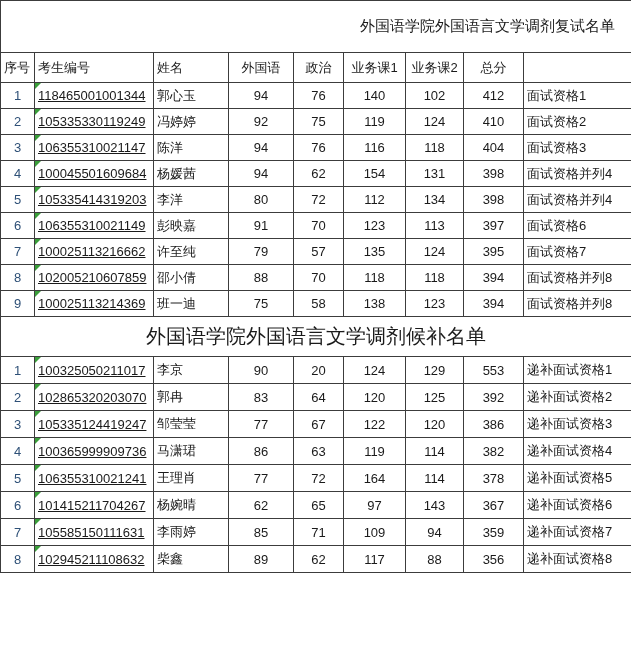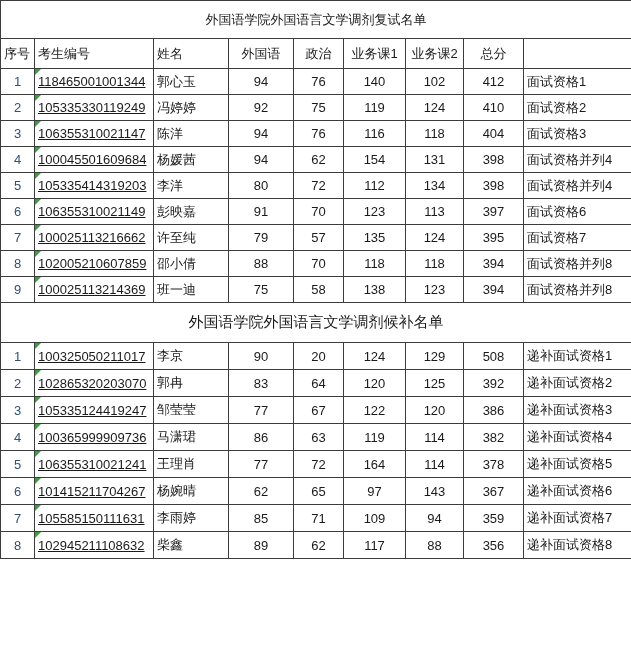--- a/index.html
+++ b/index.html
@@ -11,22 +11,22 @@
     width:631px;height:656px;background:var(--bg);position:relative;
     font-family:"Liberation Sans",sans-serif;color:var(--text);
   }
   table{border-collapse:collapse;table-layout:fixed;width:631px;}
   td,th{
     border:1px solid var(--border);
     font-size:13px;font-weight:400;color:var(--text);
     overflow:hidden;white-space:nowrap;vertical-align:middle;
     padding:0 3px;position:relative;
   }
-  tr.r-title td{height:38px;text-align:center;font-size:13px;padding:9px;}
-  tr.r-title2 td{height:40px;text-align:center;font-size:15px;padding:0;}
+  tr.r-title td{height:38px;text-align:right;font-size:15px;padding:16px;}
+  tr.r-title2 td{height:40px;text-align:center;font-size:20px;padding:0;}
   tr.r-head th{height:30px;}
   tr.r-d1 td{height:26px;}
   tr.r-d2 td{height:27px;}
   th.h-left{text-align:left;}
   th.h-center{text-align:center;}
   .c-no{text-align:center;color:var(--seq);padding:0;}
   .c-id{text-align:left;text-decoration:underline;}
   .c-name{text-align:left;margin-left:27px;}
   .c-num{text-align:center;}
   .c-remark{text-align:left;}
@@ -180,21 +180,21 @@
     </tbody>
     <tbody id="s2-body">
         <tr class="r-d2">
           <td class="c-no">1</td>
           <td class="c-id"><span class="tri"></span>100325050211017</td>
           <td class="c-name">李京</td>
           <td class="c-num">90</td>
           <td class="c-num">20</td>
           <td class="c-num">124</td>
           <td class="c-num">129</td>
-          <td class="c-num">508</td>
+          <td class="c-num">553</td>
           <td class="c-remark">递补面试资格1</td>
         </tr>
         <tr class="r-d2">
           <td class="c-no">2</td>
           <td class="c-id"><span class="tri"></span>102865320203070</td>
           <td class="c-name">郭冉</td>
           <td class="c-num">83</td>
           <td class="c-num">64</td>
           <td class="c-num">120</td>
           <td class="c-num">125</td>

